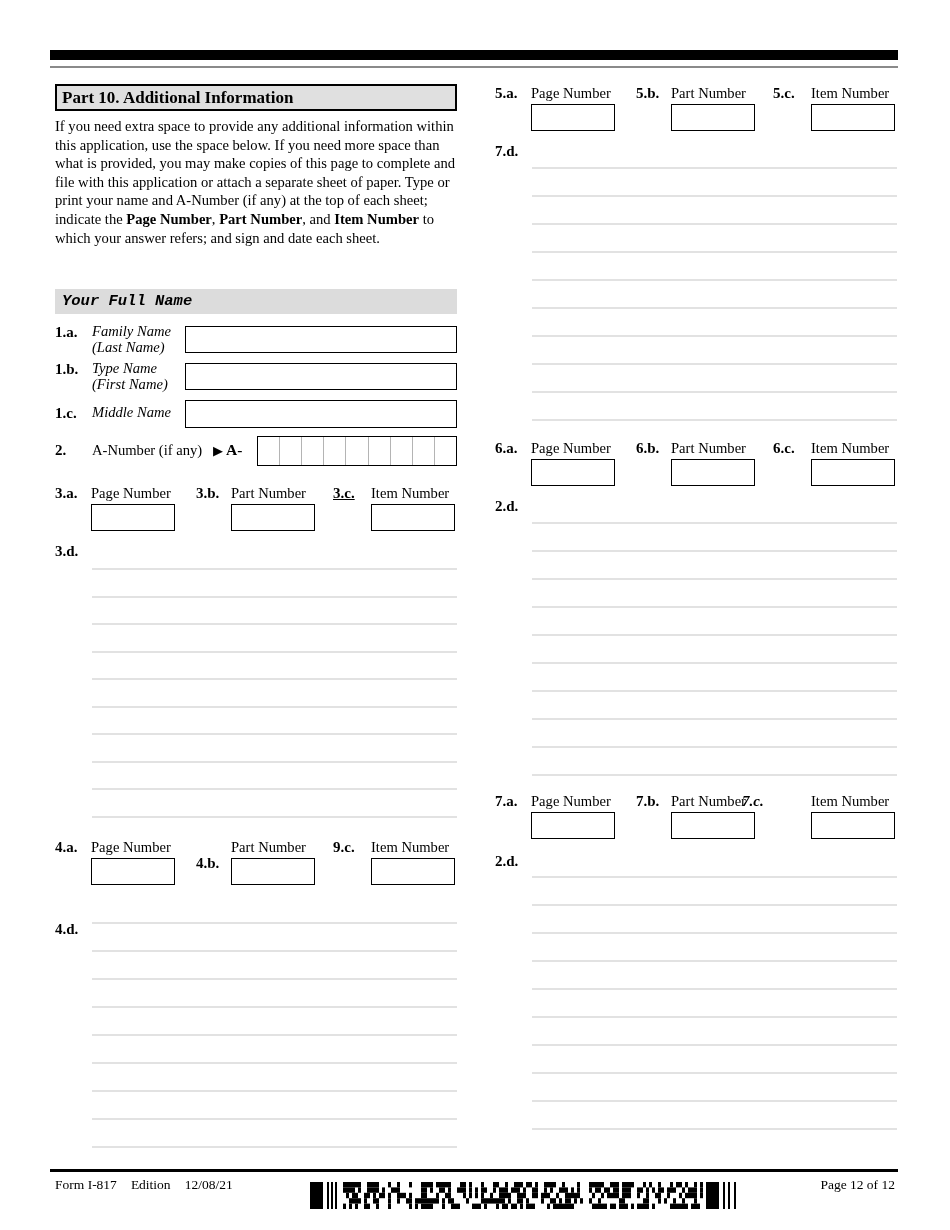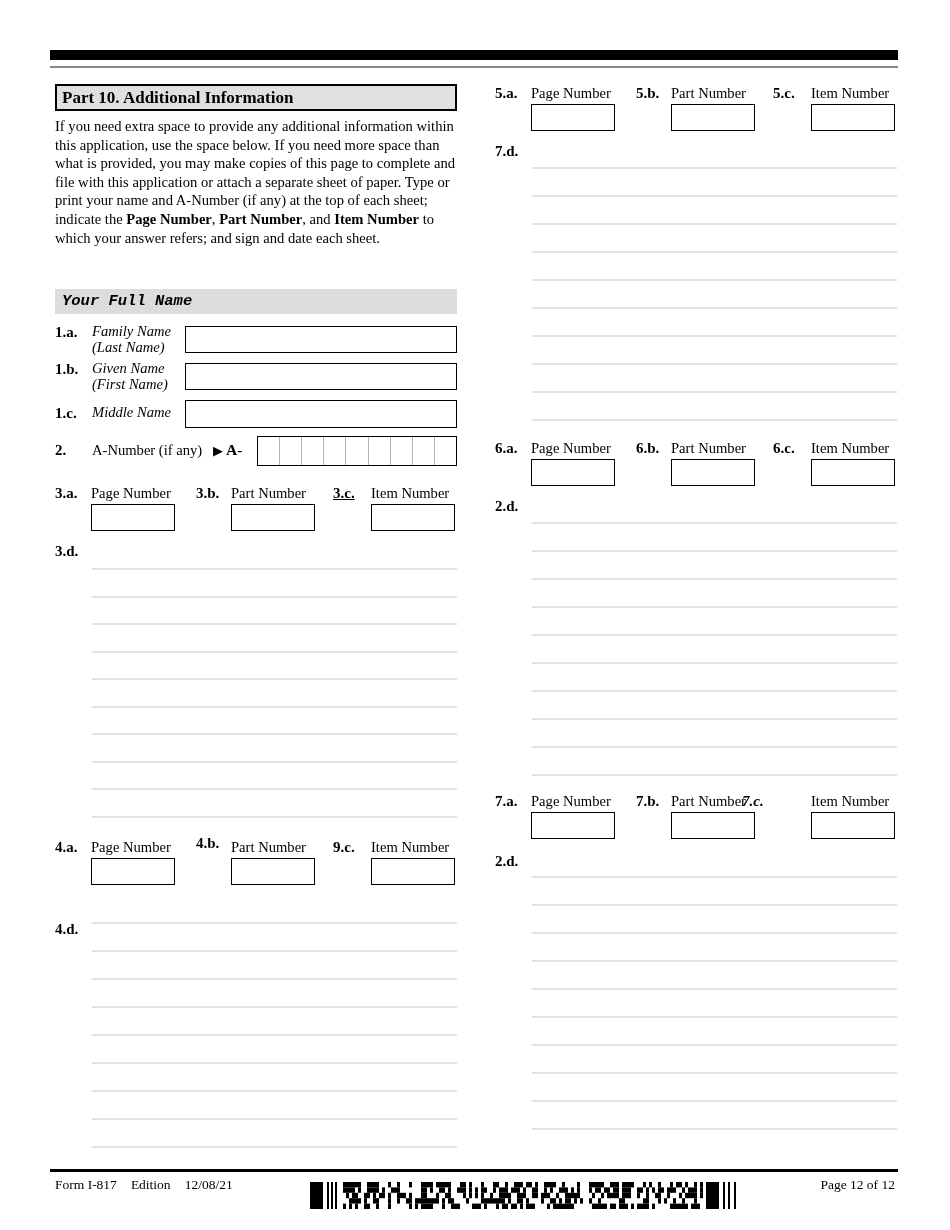--- a/index.html
+++ b/index.html
@@ -49,21 +49,21 @@
 
   <span class="abs num" style="left:55px;top:324px;">1.a.</span>
   <div class="abs flabel2" style="left:92px;top:324px;">
     <div>Family Name</div>
     <div>(Last Name)</div>
   </div>
   <div class="abs inputbox" style="left:185px;top:326px;width:272px;height:27px;"></div>
 
   <span class="abs num" style="left:55px;top:361px;">1.b.</span>
   <div class="abs flabel2" style="left:92px;top:361px;">
-    <div>Given Name</div>
+    <div>Type Name</div>
     <div>(First Name)</div>
   </div>
   <div class="abs inputbox" style="left:185px;top:363px;width:272px;height:27px;"></div>
 
   <span class="abs num" style="left:55px;top:405px;">1.c.</span>
   <div class="abs flabel2" style="left:92px;top:405px;">
     <div>Middle Name</div>
   </div>
   <div class="abs inputbox" style="left:185px;top:400px;width:272px;height:28px;"></div>
 
@@ -423,21 +423,21 @@
     <div class="abs ruleline" style="left: 92px; top: 623px;"></div>
     <div class="abs ruleline" style="left: 92px; top: 651px;"></div>
     <div class="abs ruleline" style="left: 92px; top: 678px;"></div>
     <div class="abs ruleline" style="left: 92px; top: 706px;"></div>
     <div class="abs ruleline" style="left: 92px; top: 733px;"></div>
     <div class="abs ruleline" style="left: 92px; top: 761px;"></div>
     <div class="abs ruleline" style="left: 92px; top: 788px;"></div>
     <div class="abs ruleline" style="left: 92px; top: 816px;"></div>
     <span class="abs num" style="left: 55px; top: 839px;">4.a.</span>
     <span class="abs flabel" style="left: 91px; top: 839px;">Page Number</span>
-    <span class="abs num" style="left: 196px; top: 835px;">4.b.</span>
+    <span class="abs num" style="left: 196px; top: 855px;">4.b.</span>
     <span class="abs flabel" style="left: 231px; top: 839px;">Part Number</span>
     <span class="abs num" style="left: 333px; top: 839px;">9.c.</span>
     <span class="abs flabel" style="left: 371px; top: 839px;">Item Number</span>
     <div class="abs smallbox" style="left: 91px; top: 858px;"></div>
     <div class="abs smallbox" style="left: 231px; top: 858px;"></div>
     <div class="abs smallbox" style="left: 371px; top: 858px;"></div>
     <span class="abs num" style="left: 55px; top: 897px; margin-top: 24px;">4.d.</span>
     <div class="abs d-area" style="left: 92px; top: 896px; width: 365px; height: 254px;"></div>
     <div class="abs ruleline" style="left: 92px; top: 922px;"></div>
     <div class="abs ruleline" style="left: 92px; top: 950px;"></div>

